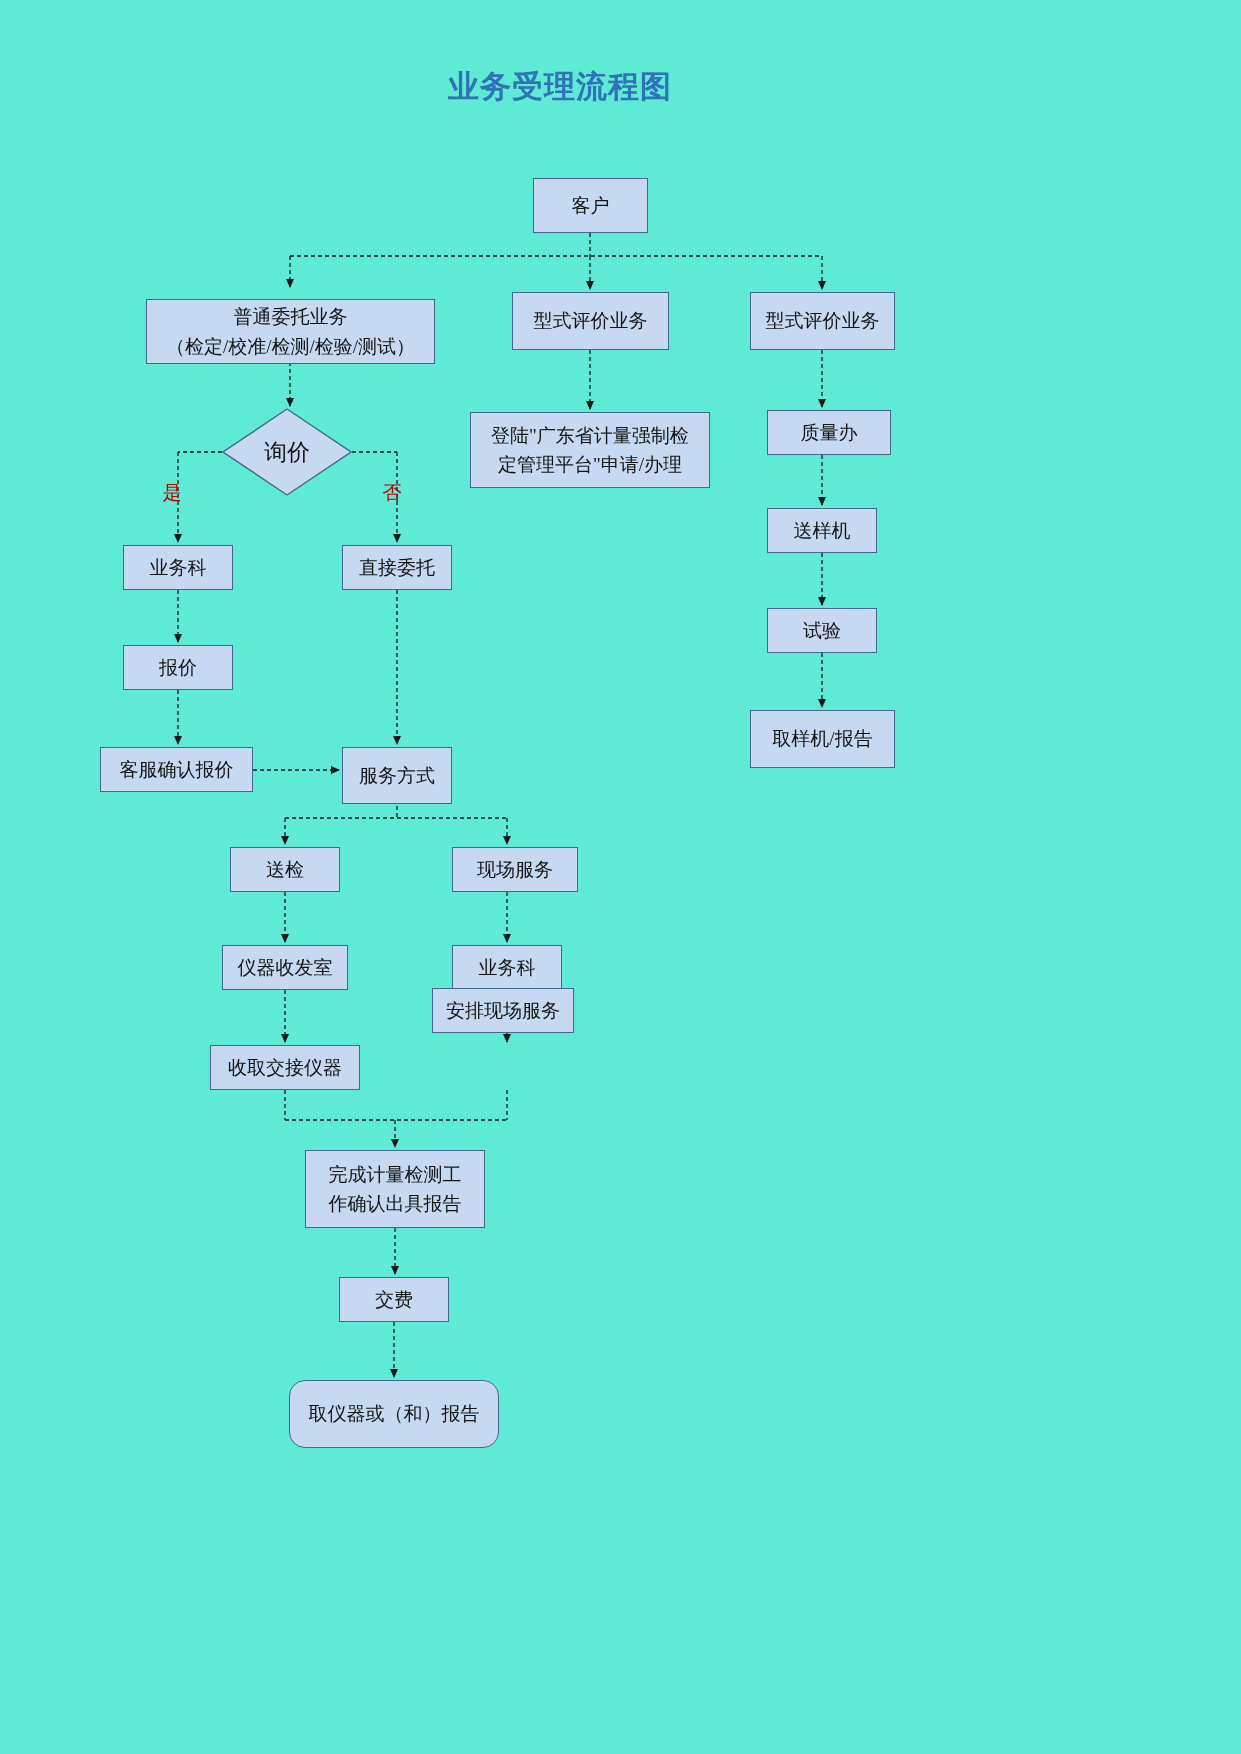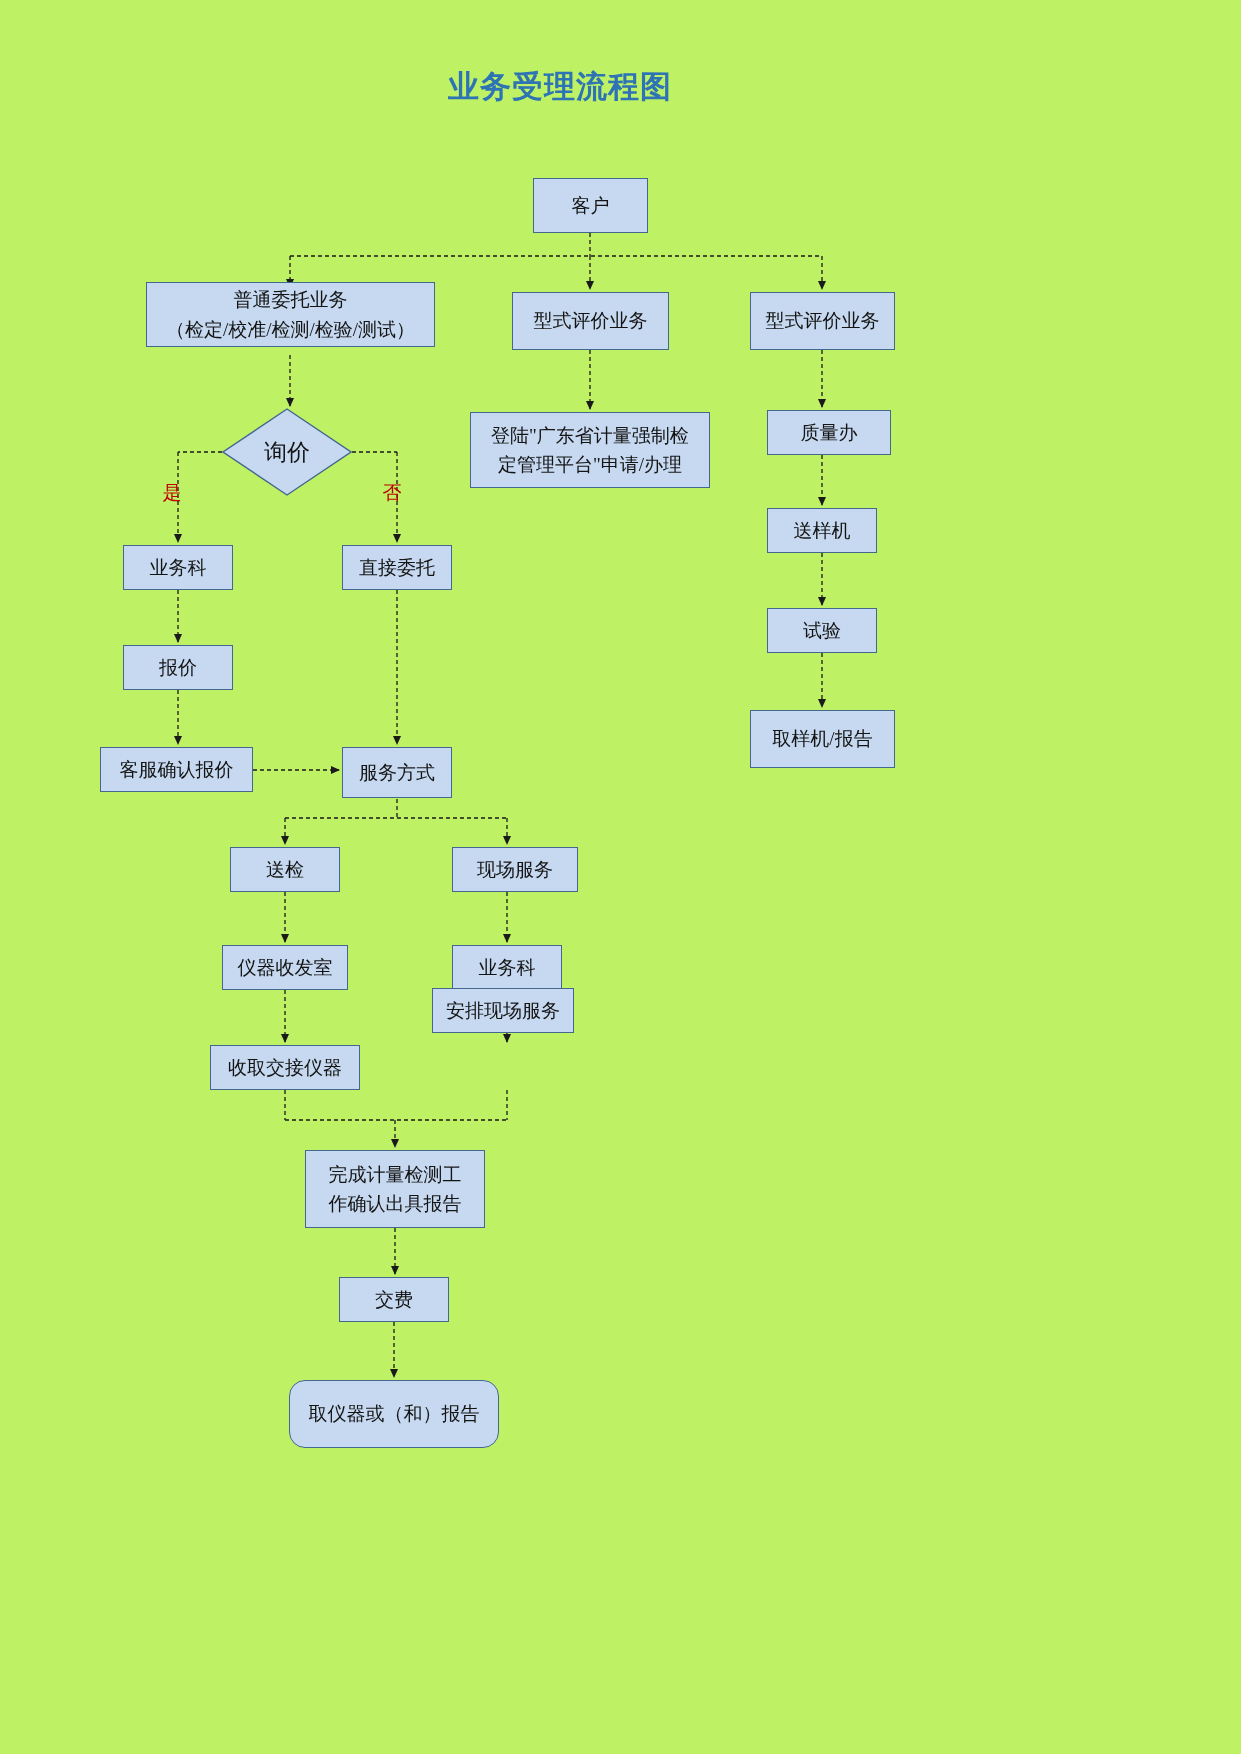--- a/index.html
+++ b/index.html
@@ -1,18 +1,18 @@
 <!DOCTYPE html>
 <html><head>
 <meta charset="utf-8">
 <style>
   * { margin:0; padding:0; box-sizing:border-box; }
   html,body { background:#ffffff; }
   .stage {
-    position:relative; width:1241px; height:1754px; background:#bef264;
+    position:relative; width:1241px; height:1754px; background:#5eead4;
     overflow:hidden; font-family:"Liberation Serif", serif;
   }
   .title {
     position:absolute; left:0; top:66px; width:1120px; text-align:center;
     font-family:"Liberation Sans", sans-serif; font-size:31px; font-weight:bold;
     color:#2e74b5; letter-spacing:1px;
   }
   .connectors { position:absolute; left:0; top:0; }
   .conn { stroke:#1a1a1a; stroke-width:1.3; fill:none; stroke-dasharray:4 3; }
   .node {
@@ -84,21 +84,21 @@
     <path class="conn" d="M590,350 V409" marker-end="url(#ah)"></path>
 
     <path class="conn" d="M822,350 V407" marker-end="url(#ah)"></path>
     <path class="conn" d="M822,455 V505" marker-end="url(#ah)"></path>
     <path class="conn" d="M822,553 V605" marker-end="url(#ah)"></path>
     <path class="conn" d="M822,653 V707" marker-end="url(#ah)"></path>
   </svg>
 
   <div class="node round12" style="left:533px;top:178px;width:115px;height:55px">客户</div>
 
-  <div class="node" style="left:146px;top:282px;width:289px;height:65px">普通委托业务
+  <div class="node" style="left:146px;top:299px;width:289px;height:65px">普通委托业务
 （检定/校准/检测/检验/测试）</div>
 
   <div class="node" style="left:512px;top:292px;width:157px;height:58px">型式评价业务</div>
 
   <div class="node" style="left:750px;top:292px;width:145px;height:58px">型式评价业务</div>
 
   <div class="diamond" style="left:222px;top:408px;width:130px;height:88px">
     <svg width="130" height="88" viewBox="0 0 130 88">
       <polygon points="65,1 129,44 65,87 1,44" fill="#c6d9f1" stroke="#44678f" stroke-width="1.4"></polygon>
     </svg>
@@ -109,21 +109,21 @@
   <span class="branch-label" style="left:379px;top:480px">否</span>
 
   <div class="node" style="left:123px;top:545px;width:110px;height:45px">业务科</div>
 
   <div class="node" style="left:342px;top:545px;width:110px;height:45px">直接委托</div>
 
   <div class="node" style="left:123px;top:645px;width:110px;height:45px">报价</div>
 
   <div class="node" style="left:100px;top:747px;width:153px;height:45px">客服确认报价</div>
 
-  <div class="node" style="left:342px;top:747px;width:110px;height:51px">服务方式</div>
+  <div class="node" style="left:342px;top:747px;width:110px;height:57px">服务方式</div>
 
   <div class="node" style="left:230px;top:847px;width:110px;height:45px">送检</div>
 
   <div class="node" style="left:452px;top:847px;width:126px;height:45px">现场服务</div>
 
   <div class="node" style="left:222px;top:945px;width:126px;height:45px">仪器收发室</div>
 
   <div class="node" style="left:452px;top:945px;width:110px;height:45px">业务科</div>
 
   <div class="node" style="left:210px;top:1045px;width:150px;height:45px">收取交接仪器</div>

